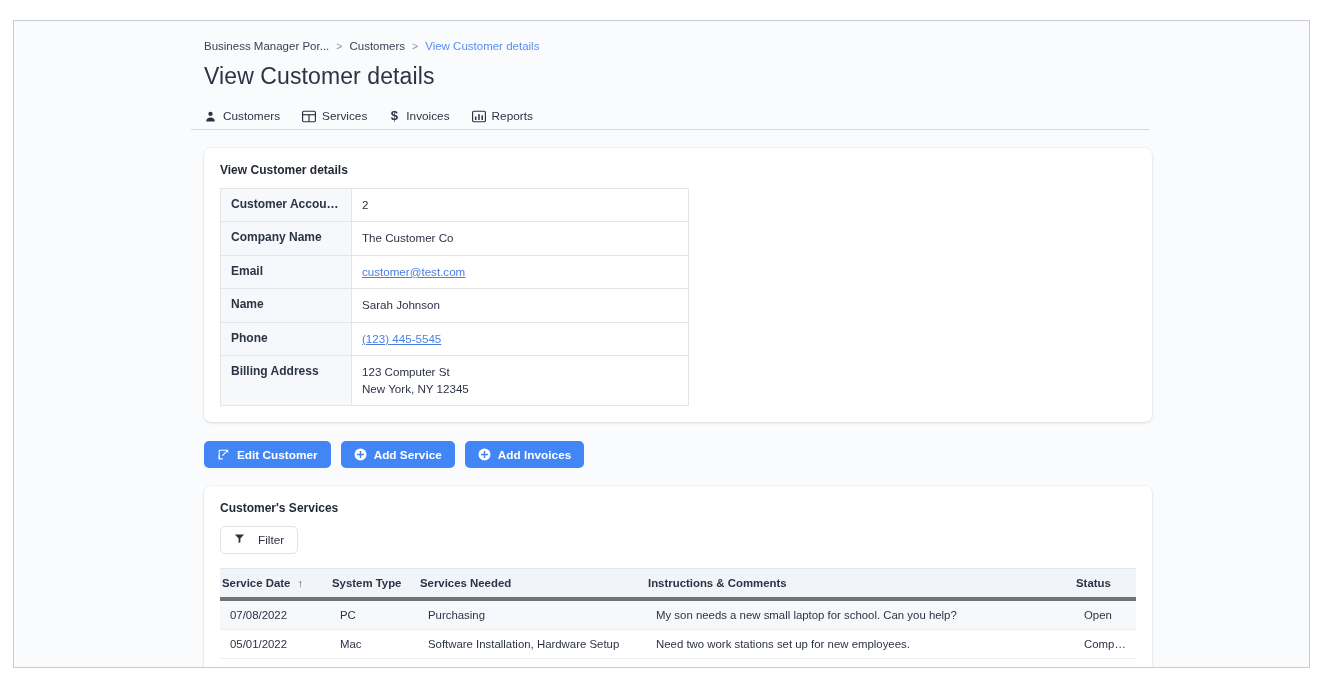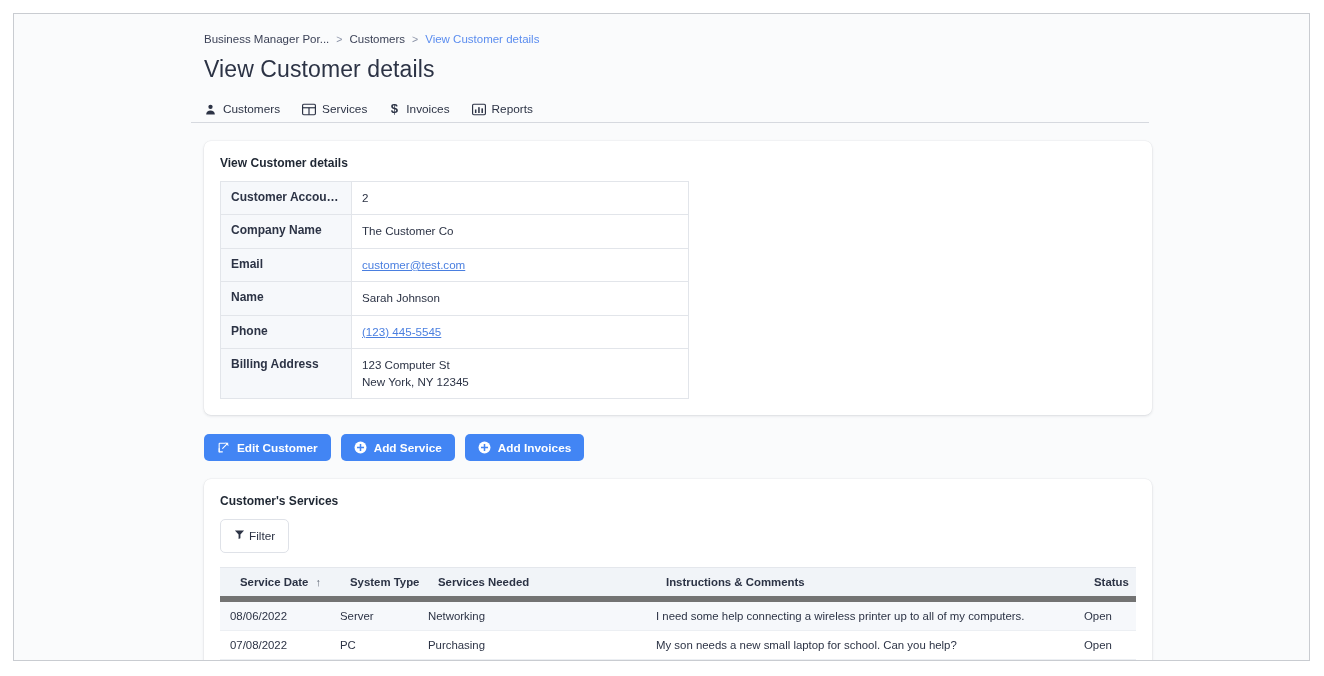--- a/index.html
+++ b/index.html
@@ -11,21 +11,21 @@
   }
   #viewport {
     position: relative;
     width: 1324px; height: 676px;
     background: #ffffff;
     overflow: hidden;
   }
   
   #frame {
     position: absolute;
-    left: 13px; top: 13px;
+    left: 13px; top: 20px;
     width: 1297px; height: 648px;
     background: #fafbfc;
     border: 1px solid #c9ccd1;
     overflow: hidden;
   }
   #page {
     position: absolute;
     left: 177px; top: 0px;
     width: 980px;
     padding-top: 16px;
@@ -132,44 +132,44 @@
     font-size: 11.8px; font-weight: 700;
     padding: 0 13px;
     height: 27px;
     cursor: pointer;
     white-space: nowrap;
   }
   .btn svg { display: block; }
 
   
   .filter-btn {
-    display: inline-flex; align-items: center; gap: 4px;
+    display: inline-flex; align-items: center; gap: 13px;
     background: #ffffff;
     border: 1px solid #dfe2e8;
     border-radius: 5px;
     font-family: "Liberation Sans", sans-serif;
     font-size: 11.8px; color: #2c3345;
-    height: 34px; padding: 0 13px;
+    height: 28px; padding: 0 13px;
     cursor: pointer;
     margin-bottom: 14px;
   }
 
   
   table.services {
     border-collapse: collapse;
     width: 916px;
     table-layout: fixed;
   }
   table.services th {
     background: #f1f4f8;
     font-size: 11.4px; font-weight: 700; color: #2c3345;
     text-align: left;
-    padding: 8px 20px;
+    padding: 8px 2px;
     border-top: 1px solid #e4e7ec;
-    border-bottom: 6px solid #737373;
+    border-bottom: 4px solid #737373;
     white-space: nowrap;
   }
   table.services th .sortarrow { margin-left: 7px; font-size: 11px; color: #5f6775; }
   table.services td {
     font-size: 11.4px; color: #2c3345;
     padding: 8px 10px;
     border-bottom: 1px solid #eceff3;
     white-space: nowrap; overflow: hidden; text-overflow: ellipsis;
   }
   table.services tbody tr:nth-child(odd)  { background: #f6f8fb; }
@@ -329,27 +329,20 @@
                 <span>Service Date</span><span class="sortarrow">↑</span>
               </th>
               <th class="col-sys">System Type</th>
               <th class="col-need">Services Needed</th>
               <th class="col-instr">Instructions &amp; Comments</th>
               <th class="col-stat">Status</th>
             </tr>
           </thead>
           <tbody>
             <tr>
-              <td class="col-date">08/06/2022</td>
-              <td class="col-sys">Server</td>
-              <td class="col-need">Networking</td>
-              <td class="col-instr">I need some help connecting a wireless printer up to all of my computers.</td>
-              <td class="col-stat">Open</td>
-            </tr>
-            <tr>
               <td class="col-date">07/08/2022</td>
               <td class="col-sys">PC</td>
               <td class="col-need">Purchasing</td>
               <td class="col-instr">My son needs a new small laptop for school. Can you help?</td>
               <td class="col-stat">Open</td>
             </tr>
             <tr>
               <td class="col-date">05/01/2022</td>
               <td class="col-sys">Mac</td>
               <td class="col-need">Software Installation, Hardware Setup</td>

